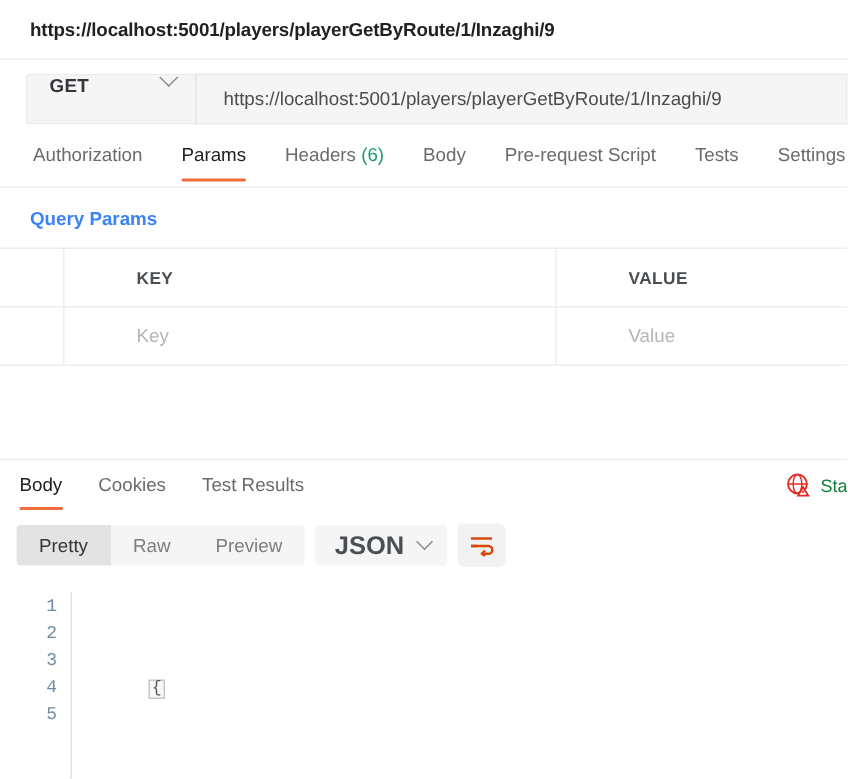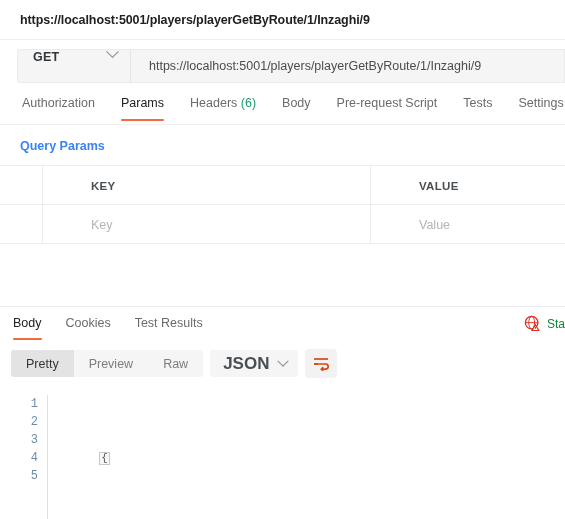--- a/index.html
+++ b/index.html
@@ -343,24 +343,24 @@
     <span class="status-text">Sta</span>
   </div>
 </div>
 
 <div class="fmt-bar">
   <div class="seg">
     <div class="seg-item active">
       <span>Pretty</span>
     </div>
     <div class="seg-item">
+      <span>Raw</span>
+    </div>
+    <div class="seg-item">
       <span>Preview</span>
-    </div>
-    <div class="seg-item">
-      <span>Raw</span>
     </div>
   </div>
 
   <div class="json-sel">
     <span class="lbl">JSON</span>
     <span class="chev"></span>
   </div>
 
   <div class="wrap-btn">
     <svg width="17" height="15" viewBox="0 0 17 15">

